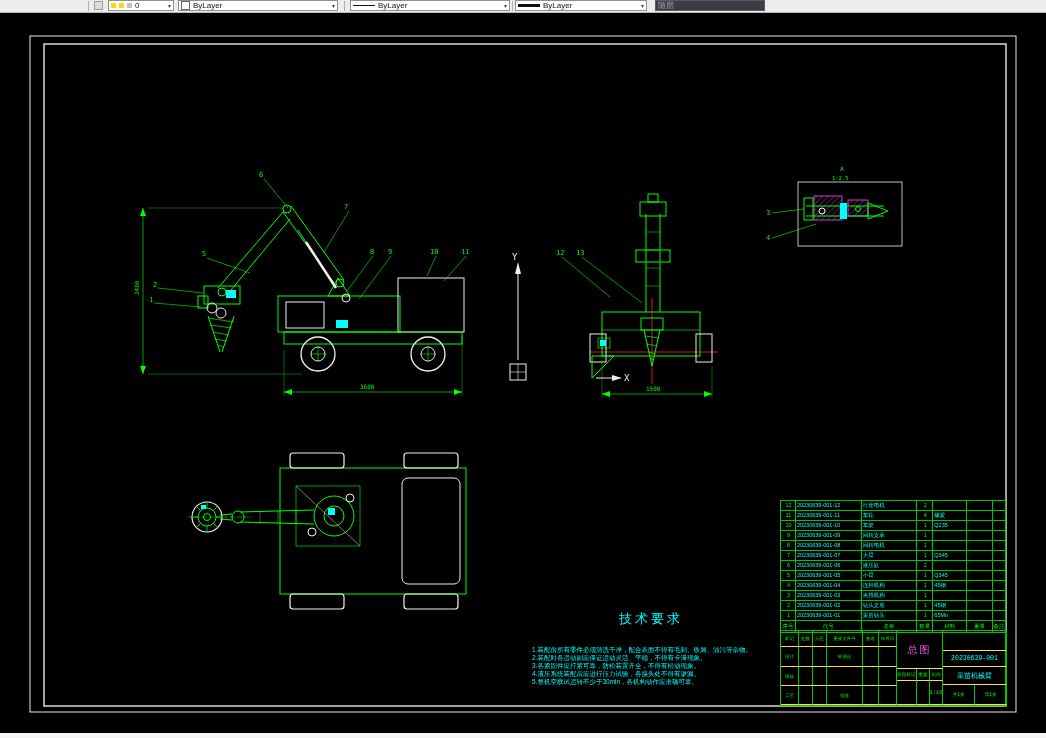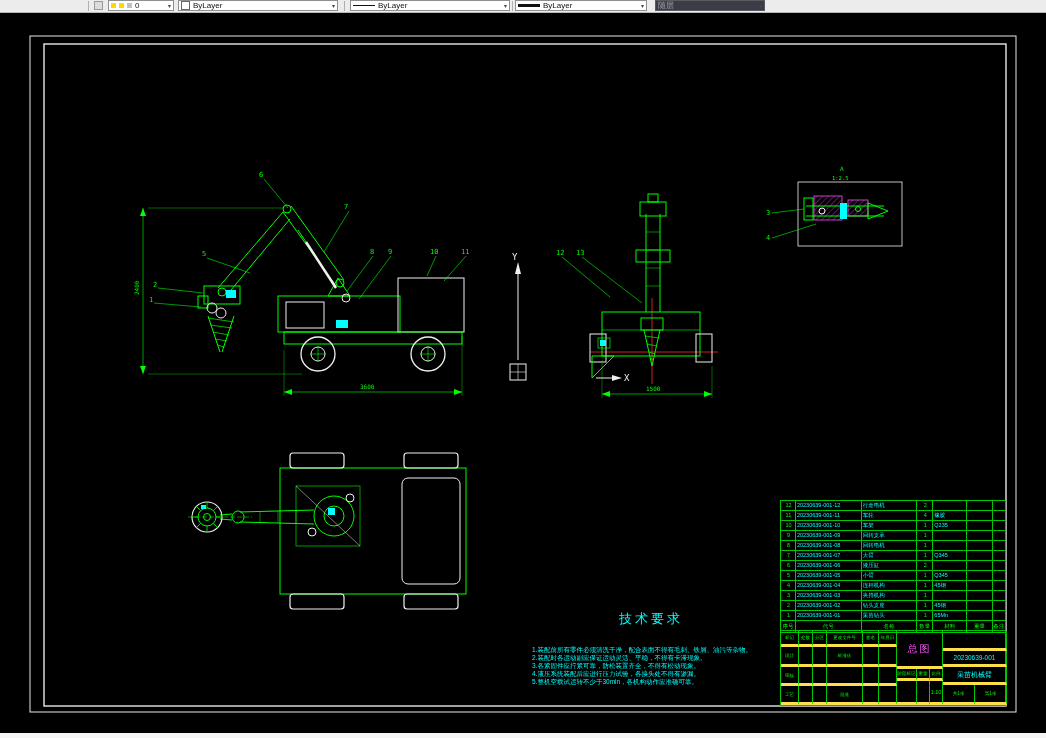--- a/index.html
+++ b/index.html
@@ -44,23 +44,23 @@
   .c-mat{width:34px;}
   .c-wt{width:26px;}
   .c-note{width:13px;}
   .bom-head{height:11px;line-height:11px;border-top:1px solid #00c800;}
   .bom-head .bc{color:#00ff00;font-size:5.5px;text-align:center;padding-left:0;}
   
   .tblock{position:absolute;left:780px;top:630px;width:226px;height:76px;border:1px solid #00c800;
           box-sizing:border-box;display:flex;color:#00ff00;z-index:3;}
   .tb-col{display:flex;flex-direction:column;box-sizing:border-box;}
   .tb-row{display:flex;box-sizing:border-box;}
-  .tcell{border-right:1px solid #00c800;border-bottom:3px solid #fde047;box-sizing:border-box;
+  .tcell{border-right:1px solid #00c800;border-bottom:1px solid #fde047;box-sizing:border-box;
          display:flex;align-items:center;justify-content:center;font-size:4.5px;overflow:hidden;
-         white-space:nowrap;}
+         white-space:nowrap;font-family:Liberation Mono, monospace;}
   .tb-left{width:116px;}
   .tb-mid{width:46px;}
   .tb-right{width:64px;}
   .tb-title{font-size:10px;color:#ff55ff;letter-spacing:2px;}
   .tb-num{font-size:6.5px;color:#00ffff;}
   .tb-name{font-size:7px;color:#00ffff;}
   .tb-scale{font-size:5.5px;}
 </style>
 </head>
 <body>

